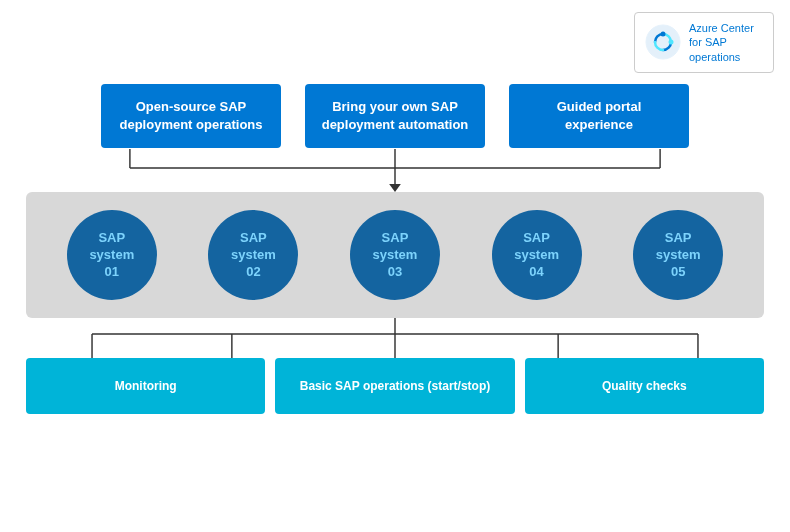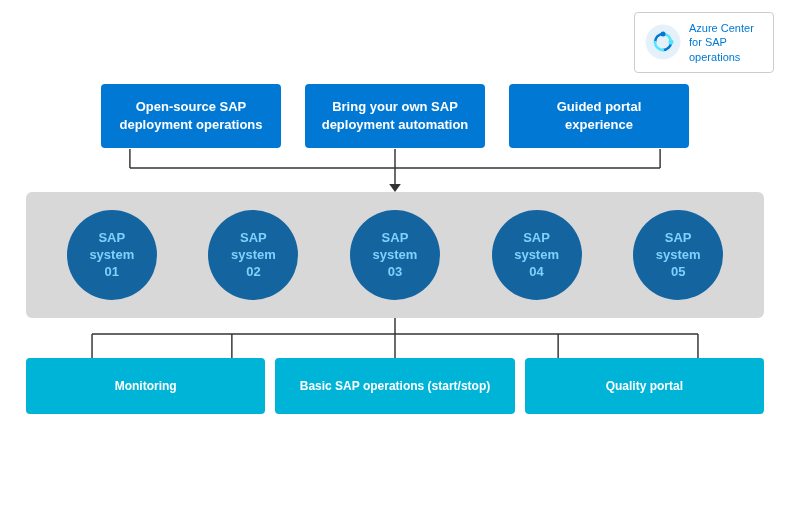--- a/index.html
+++ b/index.html
@@ -222,17 +222,17 @@
   </div>
 
   <div class="bottom-row">
     <div class="bottom-box">
       <span>Monitoring</span>
     </div>
     <div class="bottom-box">
       <span>Basic SAP operations (start/stop)</span>
     </div>
     <div class="bottom-box">
-      <span>Quality portal</span>
+      <span>Quality checks</span>
     </div>
   </div>
 
 </div>
 
 </body></html>

